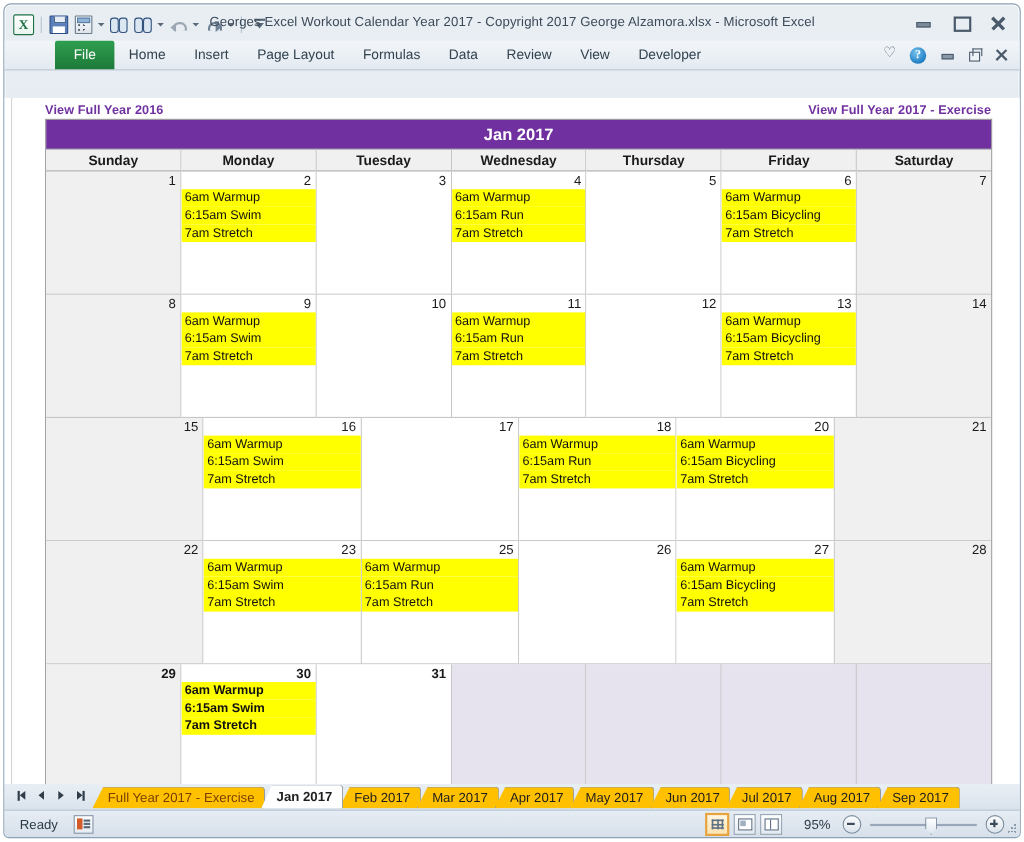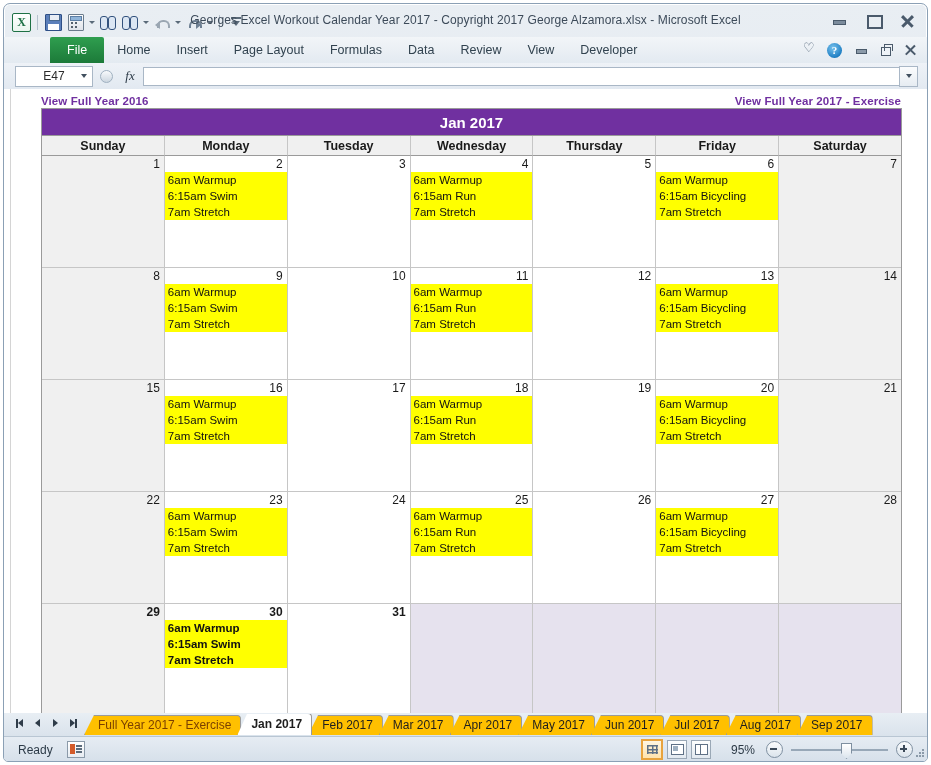--- a/index.html
+++ b/index.html
@@ -611,32 +611,20 @@
     </div>
     <div class="ribbon-right">
       <div class="chev-collapse"></div>
       <div class="help-btn">?</div>
       <div class="rb-min"></div>
       <div class="rb-restore"></div>
       <div class="rb-close"></div>
     </div>
   </div>
 
-  <div class="formulabar">
-    <div class="namebox">
-      <span>E47</span>
-      <span class="nb-arrow"></span>
-    </div>
-    <div class="fbar-split">
-      <div class="fbar-split-inner"></div>
-    </div>
-    <div class="fx">fx</div>
-    <div class="fbar-input" placeholder=""></div>
-    <div class="fbar-expand"></div>
-  </div>
 
   <div class="sheet">
     <div class="sheet-inner">
 
       <div class="links-row">
         <div class="fylink">View Full Year 2016</div>
         <div class="fylink">View Full Year 2017 - Exercise</div>
       </div>
 
       <div class="cal">
@@ -746,23 +734,20 @@
               </div>
               <div class="day">
                 <div class="daynum">18</div>
                 <div class="events">
                   <span class="evt">6am Warmup</span>
                   <span class="evt">6:15am Run</span>
                   <span class="evt">7am Stretch</span>
                 </div>
               </div>
               <div class="day">
-                <div class="daynum">19</div>
-              </div>
-              <div class="day">
                 <div class="daynum">20</div>
                 <div class="events">
                   <span class="evt">6am Warmup</span>
                   <span class="evt">6:15am Bicycling</span>
                   <span class="evt">7am Stretch</span>
                 </div>
               </div>
               <div class="day weekend">
                 <div class="daynum">21</div>
               </div>
@@ -771,23 +756,20 @@
               <div class="day weekend">
                 <div class="daynum">22</div>
               </div>
               <div class="day">
                 <div class="daynum">23</div>
                 <div class="events">
                   <span class="evt">6am Warmup</span>
                   <span class="evt">6:15am Swim</span>
                   <span class="evt">7am Stretch</span>
                 </div>
-              </div>
-              <div class="day">
-                <div class="daynum">24</div>
               </div>
               <div class="day">
                 <div class="daynum">25</div>
                 <div class="events">
                   <span class="evt">6am Warmup</span>
                   <span class="evt">6:15am Run</span>
                   <span class="evt">7am Stretch</span>
                 </div>
               </div>
               <div class="day">

